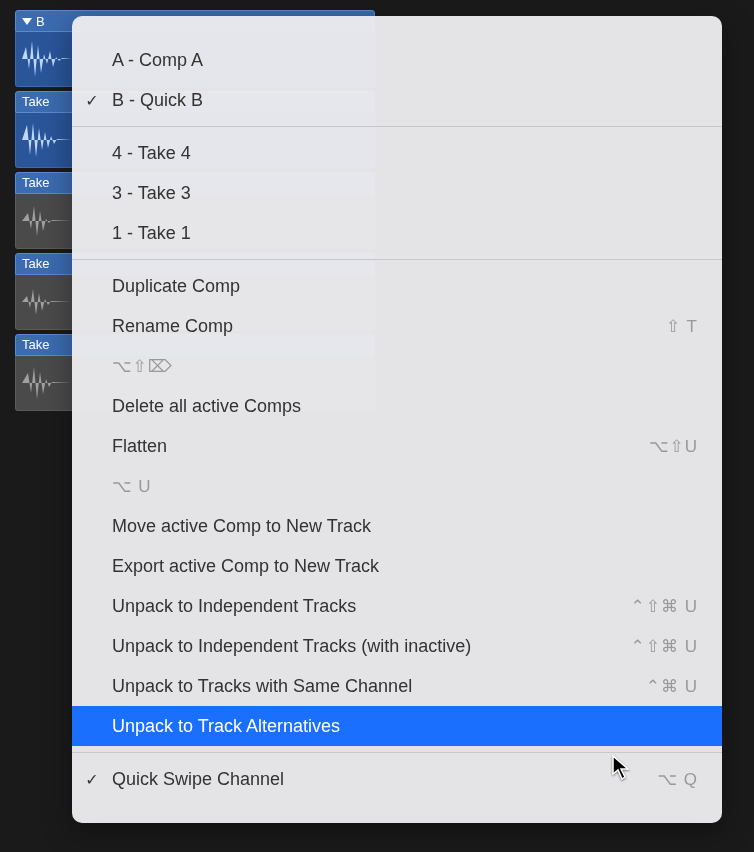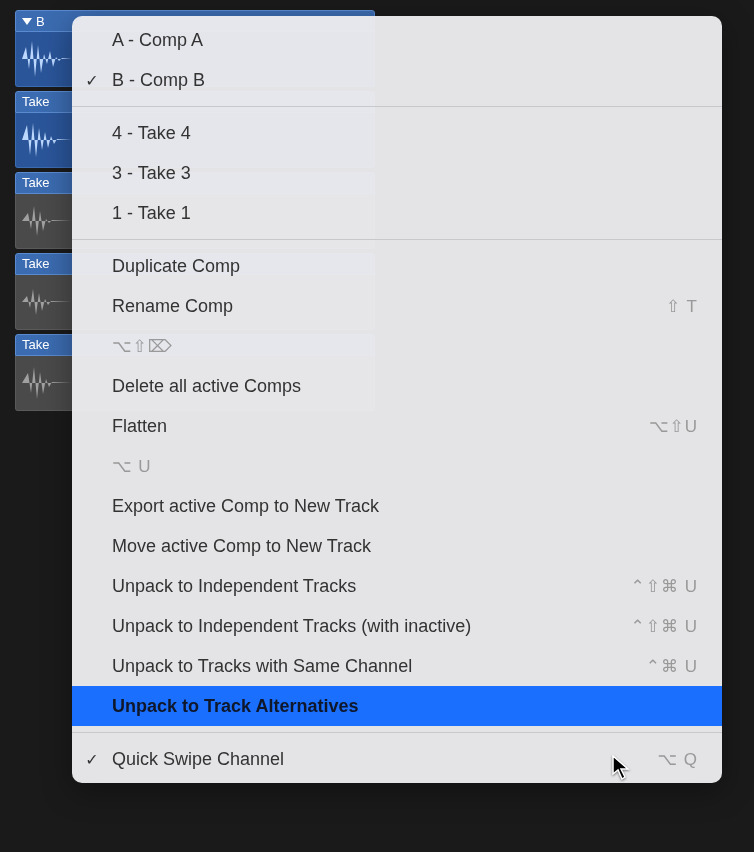--- a/index.html
+++ b/index.html
@@ -81,21 +81,21 @@
 
   
   .menu {
     position: absolute;
     top: 16px;
     left: 72px;
     width: 650px;
     background: rgba(235, 235, 238, 0.97);
     border-radius: 10px;
     box-shadow: 0 8px 30px rgba(0,0,0,0.35);
-    padding: 4px 0;
+    padding: 24px 0;
     font-size: 18px;
     color: #333;
   }
   .menu-item {
     display: flex;
     align-items: center;
     height: 40px;
     padding: 0 24px 0 0;
   }
   .check-col {
@@ -104,22 +104,21 @@
     font-size: 16px;
   }
   .item-label { flex: 1; }
   .shortcut {
     color: #999;
     font-size: 17px;
     letter-spacing: 1px;
   }
   .menu-item.highlighted {
     background: #1a6fff;
-    color: #0f172a;
-    font-weight: bold;
+    color: #ffffff;
   }
   .sep {
     height: 1px;
     background: #c8c8cc;
     margin: 6px 0;
   }
   .cursor {
     position: absolute;
     width: 20px; height: 26px;
     pointer-events: none;
@@ -187,21 +186,21 @@
   </div>
 </div>
 
 <div class="menu" id="menu">
     <div class="menu-item">
       <span class="check-col"></span>
       <span class="item-label">A - Comp A</span>
     </div>
     <div class="menu-item">
       <span class="check-col">✓</span>
-      <span class="item-label">B - Comp B</span>
+      <span class="item-label">B - Quick B</span>
     </div>
     <div class="sep"></div>
     <div class="menu-item">
       <span class="check-col"></span>
       <span class="item-label">4 - Take 4</span>
     </div>
     <div class="menu-item">
       <span class="check-col"></span>
       <span class="item-label">3 - Take 3</span>
     </div>
@@ -231,25 +230,25 @@
       <span class="check-col"></span>
       <span class="item-label">Flatten</span>
       <span class="shortcut">⌥⇧U</span>
     </div>
     <div class="menu-item">
       <span class="check-col"></span>
       <span class="shortcut">⌥ U</span>
     </div>
     <div class="menu-item">
       <span class="check-col"></span>
+      <span class="item-label">Move active Comp to New Track</span>
+    </div>
+    <div class="menu-item">
+      <span class="check-col"></span>
       <span class="item-label">Export active Comp to New Track</span>
-    </div>
-    <div class="menu-item">
-      <span class="check-col"></span>
-      <span class="item-label">Move active Comp to New Track</span>
     </div>
     <div class="menu-item">
       <span class="check-col"></span>
       <span class="item-label">Unpack to Independent Tracks</span>
       <span class="shortcut">⌃⇧⌘ U</span>
     </div>
     <div class="menu-item">
       <span class="check-col"></span>
       <span class="item-label">Unpack to Independent Tracks (with inactive)</span>
       <span class="shortcut">⌃⇧⌘ U</span>

